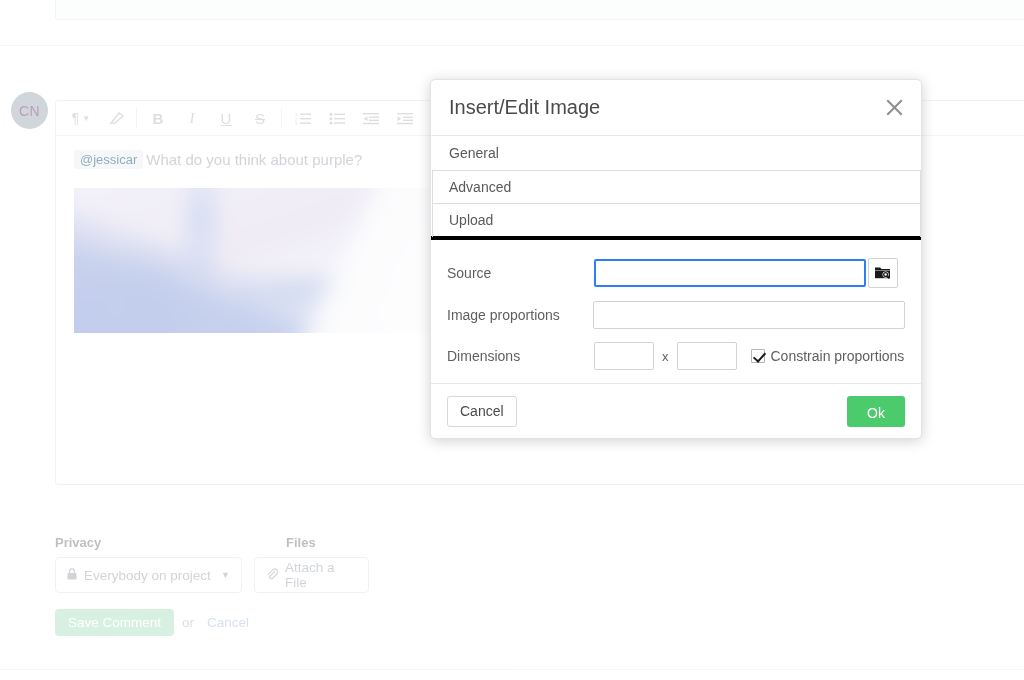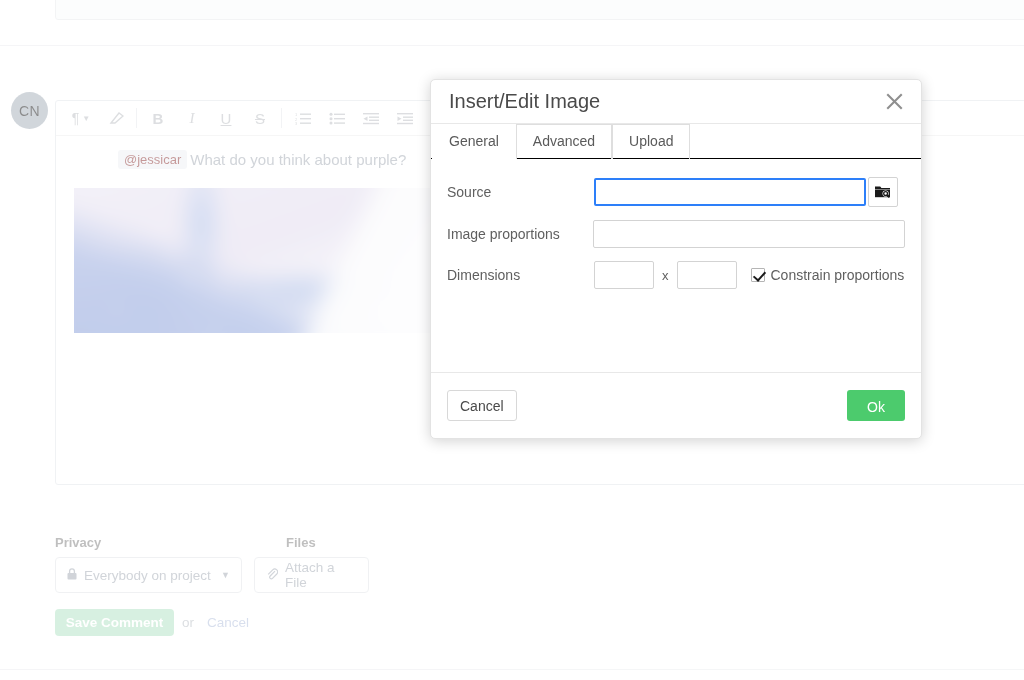--- a/index.html
+++ b/index.html
@@ -47,21 +47,21 @@
     background: #e9ebee;
   }
 
   
   .composer-avatar {
     position: absolute;
     left: 11px; top: 92px;
     width: 37px; height: 37px;
     border-radius: 50%;
     background: #9aa5b1;
-    color: #000000;
+    color: #701a75;
     font-size: 14px;
     letter-spacing: 0.5px;
     display: flex;
     align-items: center;
     justify-content: center;
   }
 
   .composer {
     position: absolute;
     left: 55px; top: 100px;
@@ -93,26 +93,25 @@
     margin: 0 4px;
   }
   .tb-btn svg { display: block; }
 
   .editor-body {
     padding: 14px 18px;
   }
   .mention {
     display: inline-block;
     background: #eceef3;
-    color: #7f1d1d;
+    color: #0c4a6e;
     border-radius: 3px;
     padding: 2px 6px;
     font-size: 13px;
     vertical-align: middle;
-    margin-left: 44px;
   }
   .editor-text {
     color: #9aa2ad;
     font-size: 15px;
     vertical-align: middle;
     margin-left: 3px;
   }
 
   
   .editor-image {
@@ -205,21 +204,21 @@
 
   .save-btn {
     position: absolute;
     left: 55px; top: 609px;
     width: 119px; height: 27px;
     background: #a8e0bd;
     color: #ffffff;
     border: none;
     border-radius: 4px;
     font-size: 13.5px;
-    display: flex; align-items: center; justify-content: center; font-weight: bold;
+    display: flex; align-items: center; justify-content: center;
   }
   .or-text {
     position: absolute;
     left: 182px; top: 615px;
     font-size: 13.5px;
     color: #b0b6bd;
   }
   .cancel-link {
     position: absolute;
     left: 207px; top: 615px;
@@ -233,21 +232,21 @@
     left: 430px; top: 79px;
     width: 492px; height: 360px;
     background: #ffffff;
     border-radius: 5px;
     box-shadow: 0 2px 14px rgba(0,0,0,0.18);
     border: 1px solid #e3e3e3;
     display: flex;
     flex-direction: column;
   }
   .modal-header {
-    height: 44px;
+    height: 68px;
     display: flex;
     align-items: center;
     justify-content: space-between;
     padding: 0 14px 0 18px;
     border-bottom: 1px solid #e8e8e8;
   }
   .modal-title {
     font-size: 20px;
     color: #4a4a4a;
     font-weight: normal;
@@ -257,23 +256,24 @@
     display: flex; align-items: center; justify-content: center;
     color: #8f8f8f;
     font-size: 22px;
     line-height: 1;
     background: transparent;
     border: none;
   }
 
   .tabs {
     display: flex;
-    border-bottom: 1px solid #000000;
+    border-bottom: 4px solid #000000;
     padding-left: 1px;
     background: #ffffff;
+    flex-direction: column;
   }
   .tab {
     padding: 8px 16px 9px 16px;
     font-size: 14px;
     color: #5a5a5a;
     border: 1px solid transparent;
     border-bottom: none;
     margin-bottom: -1px;
     background: transparent;
   }

